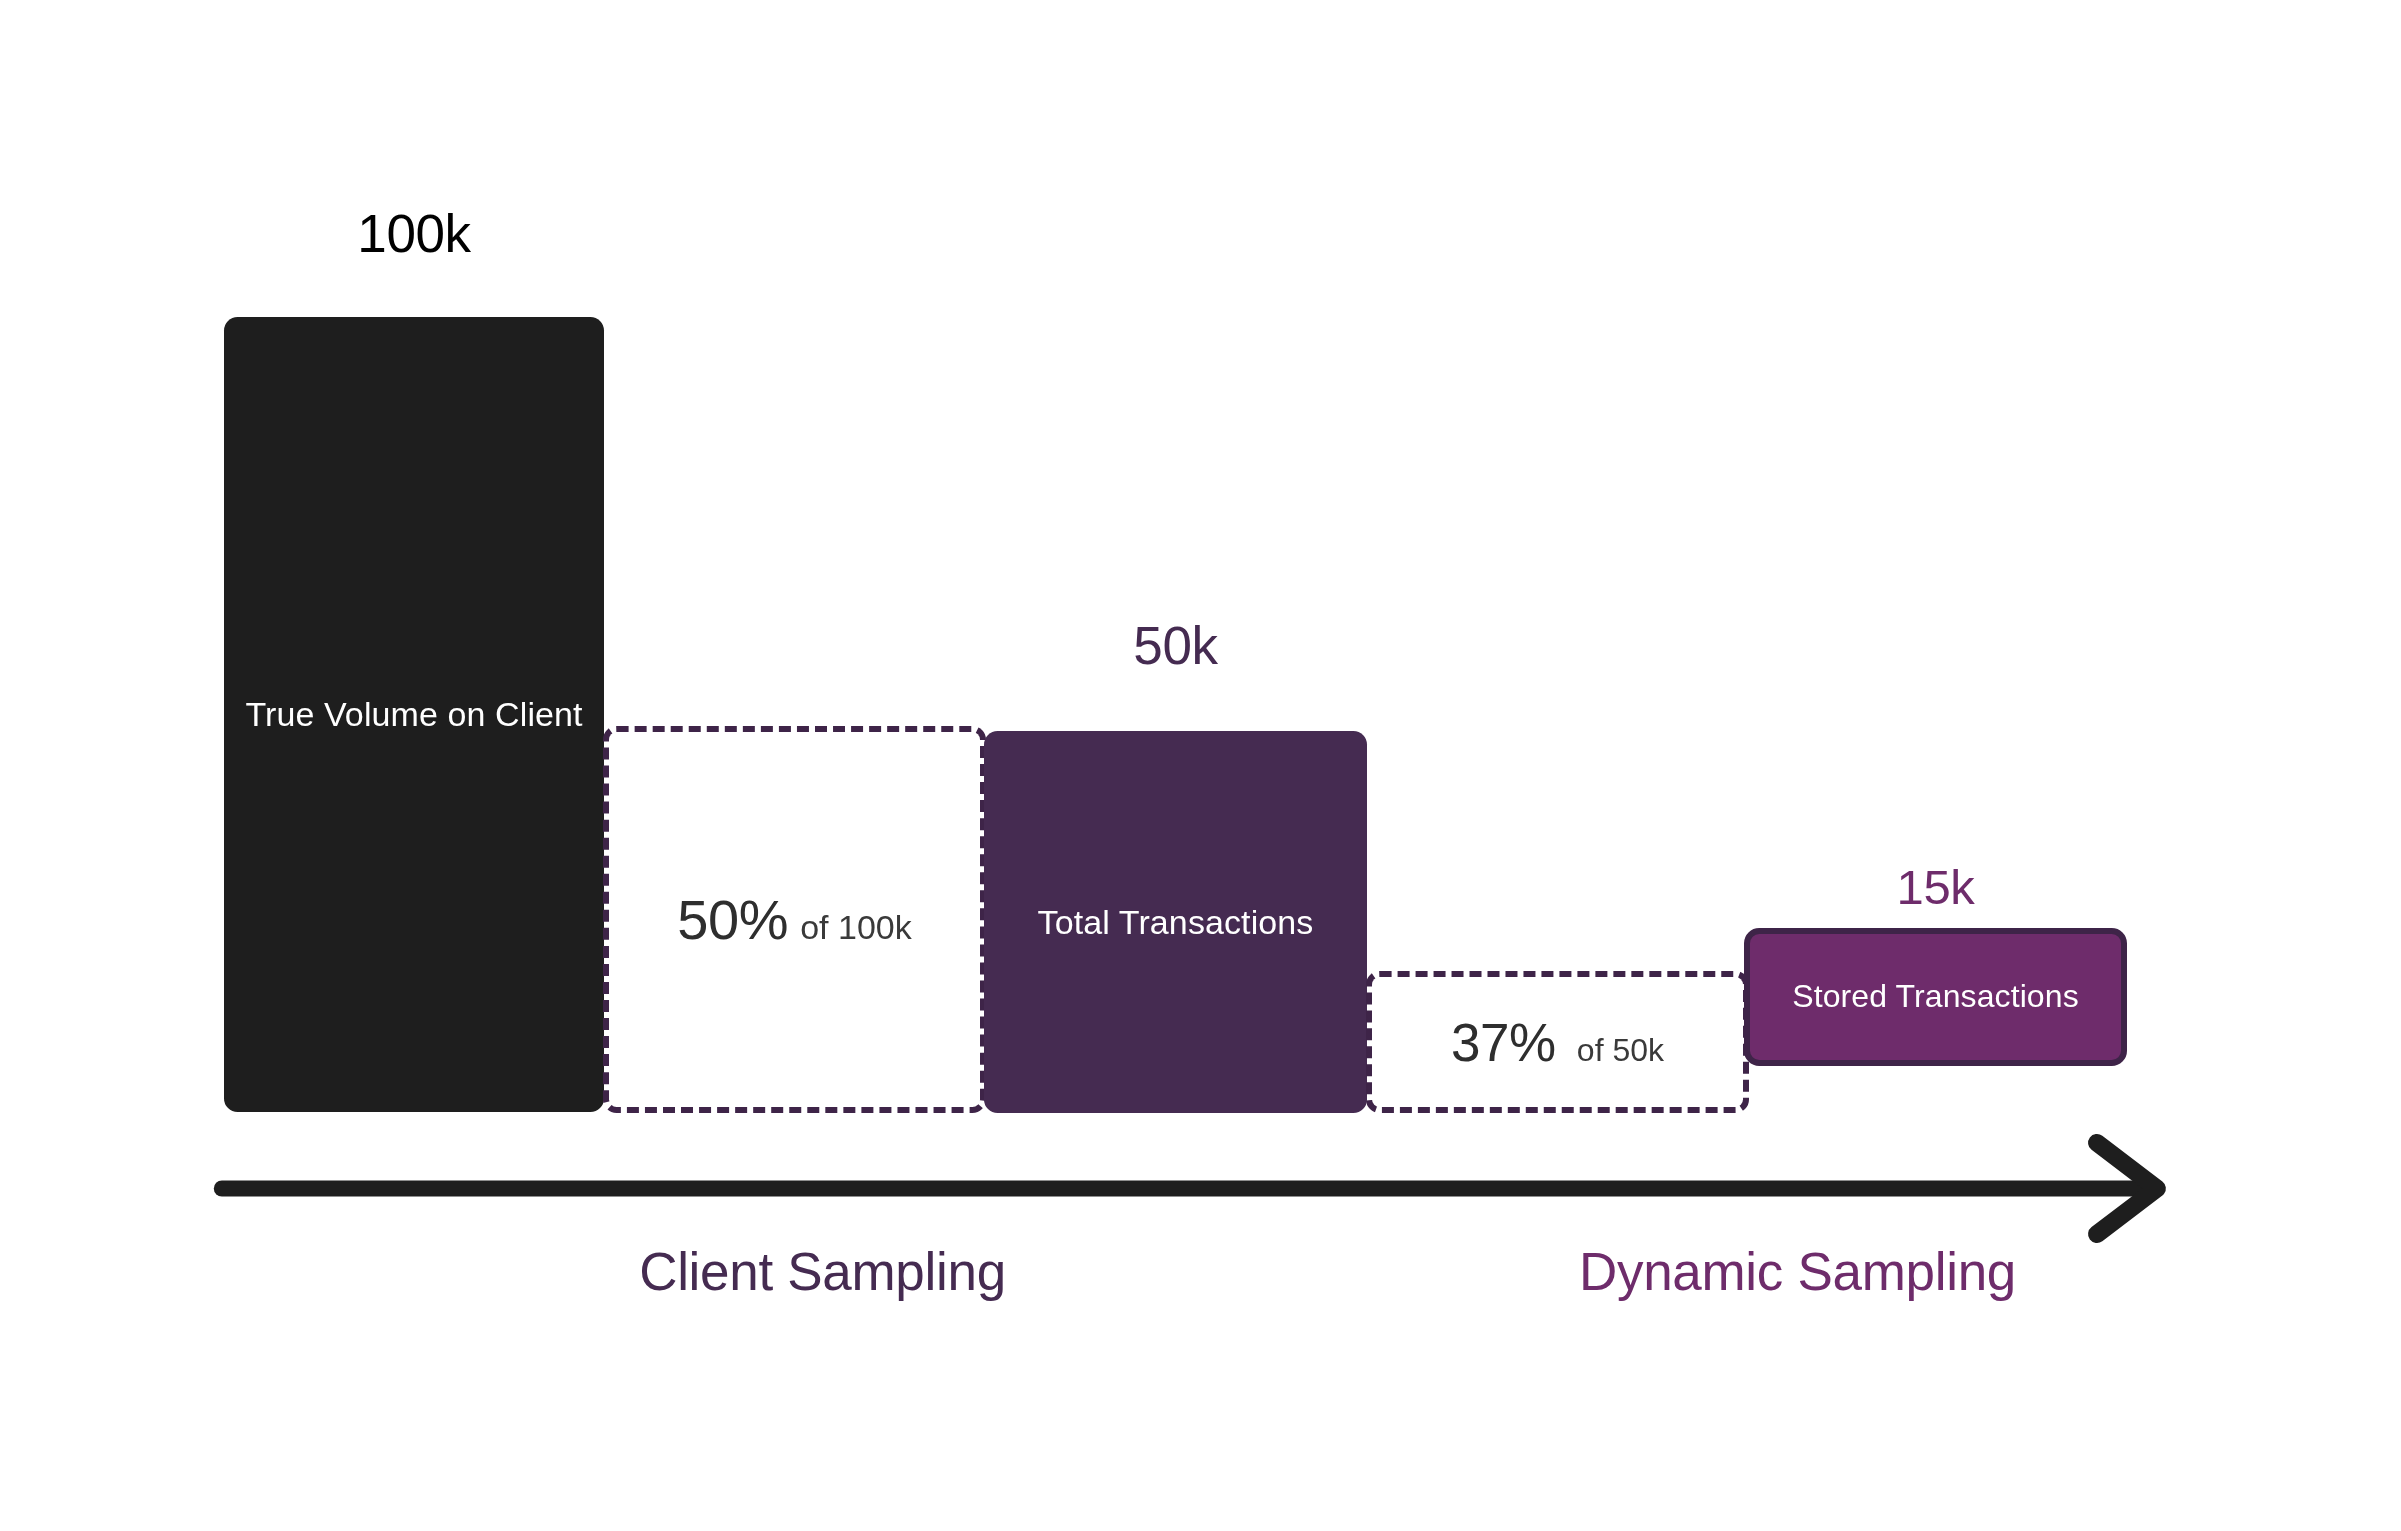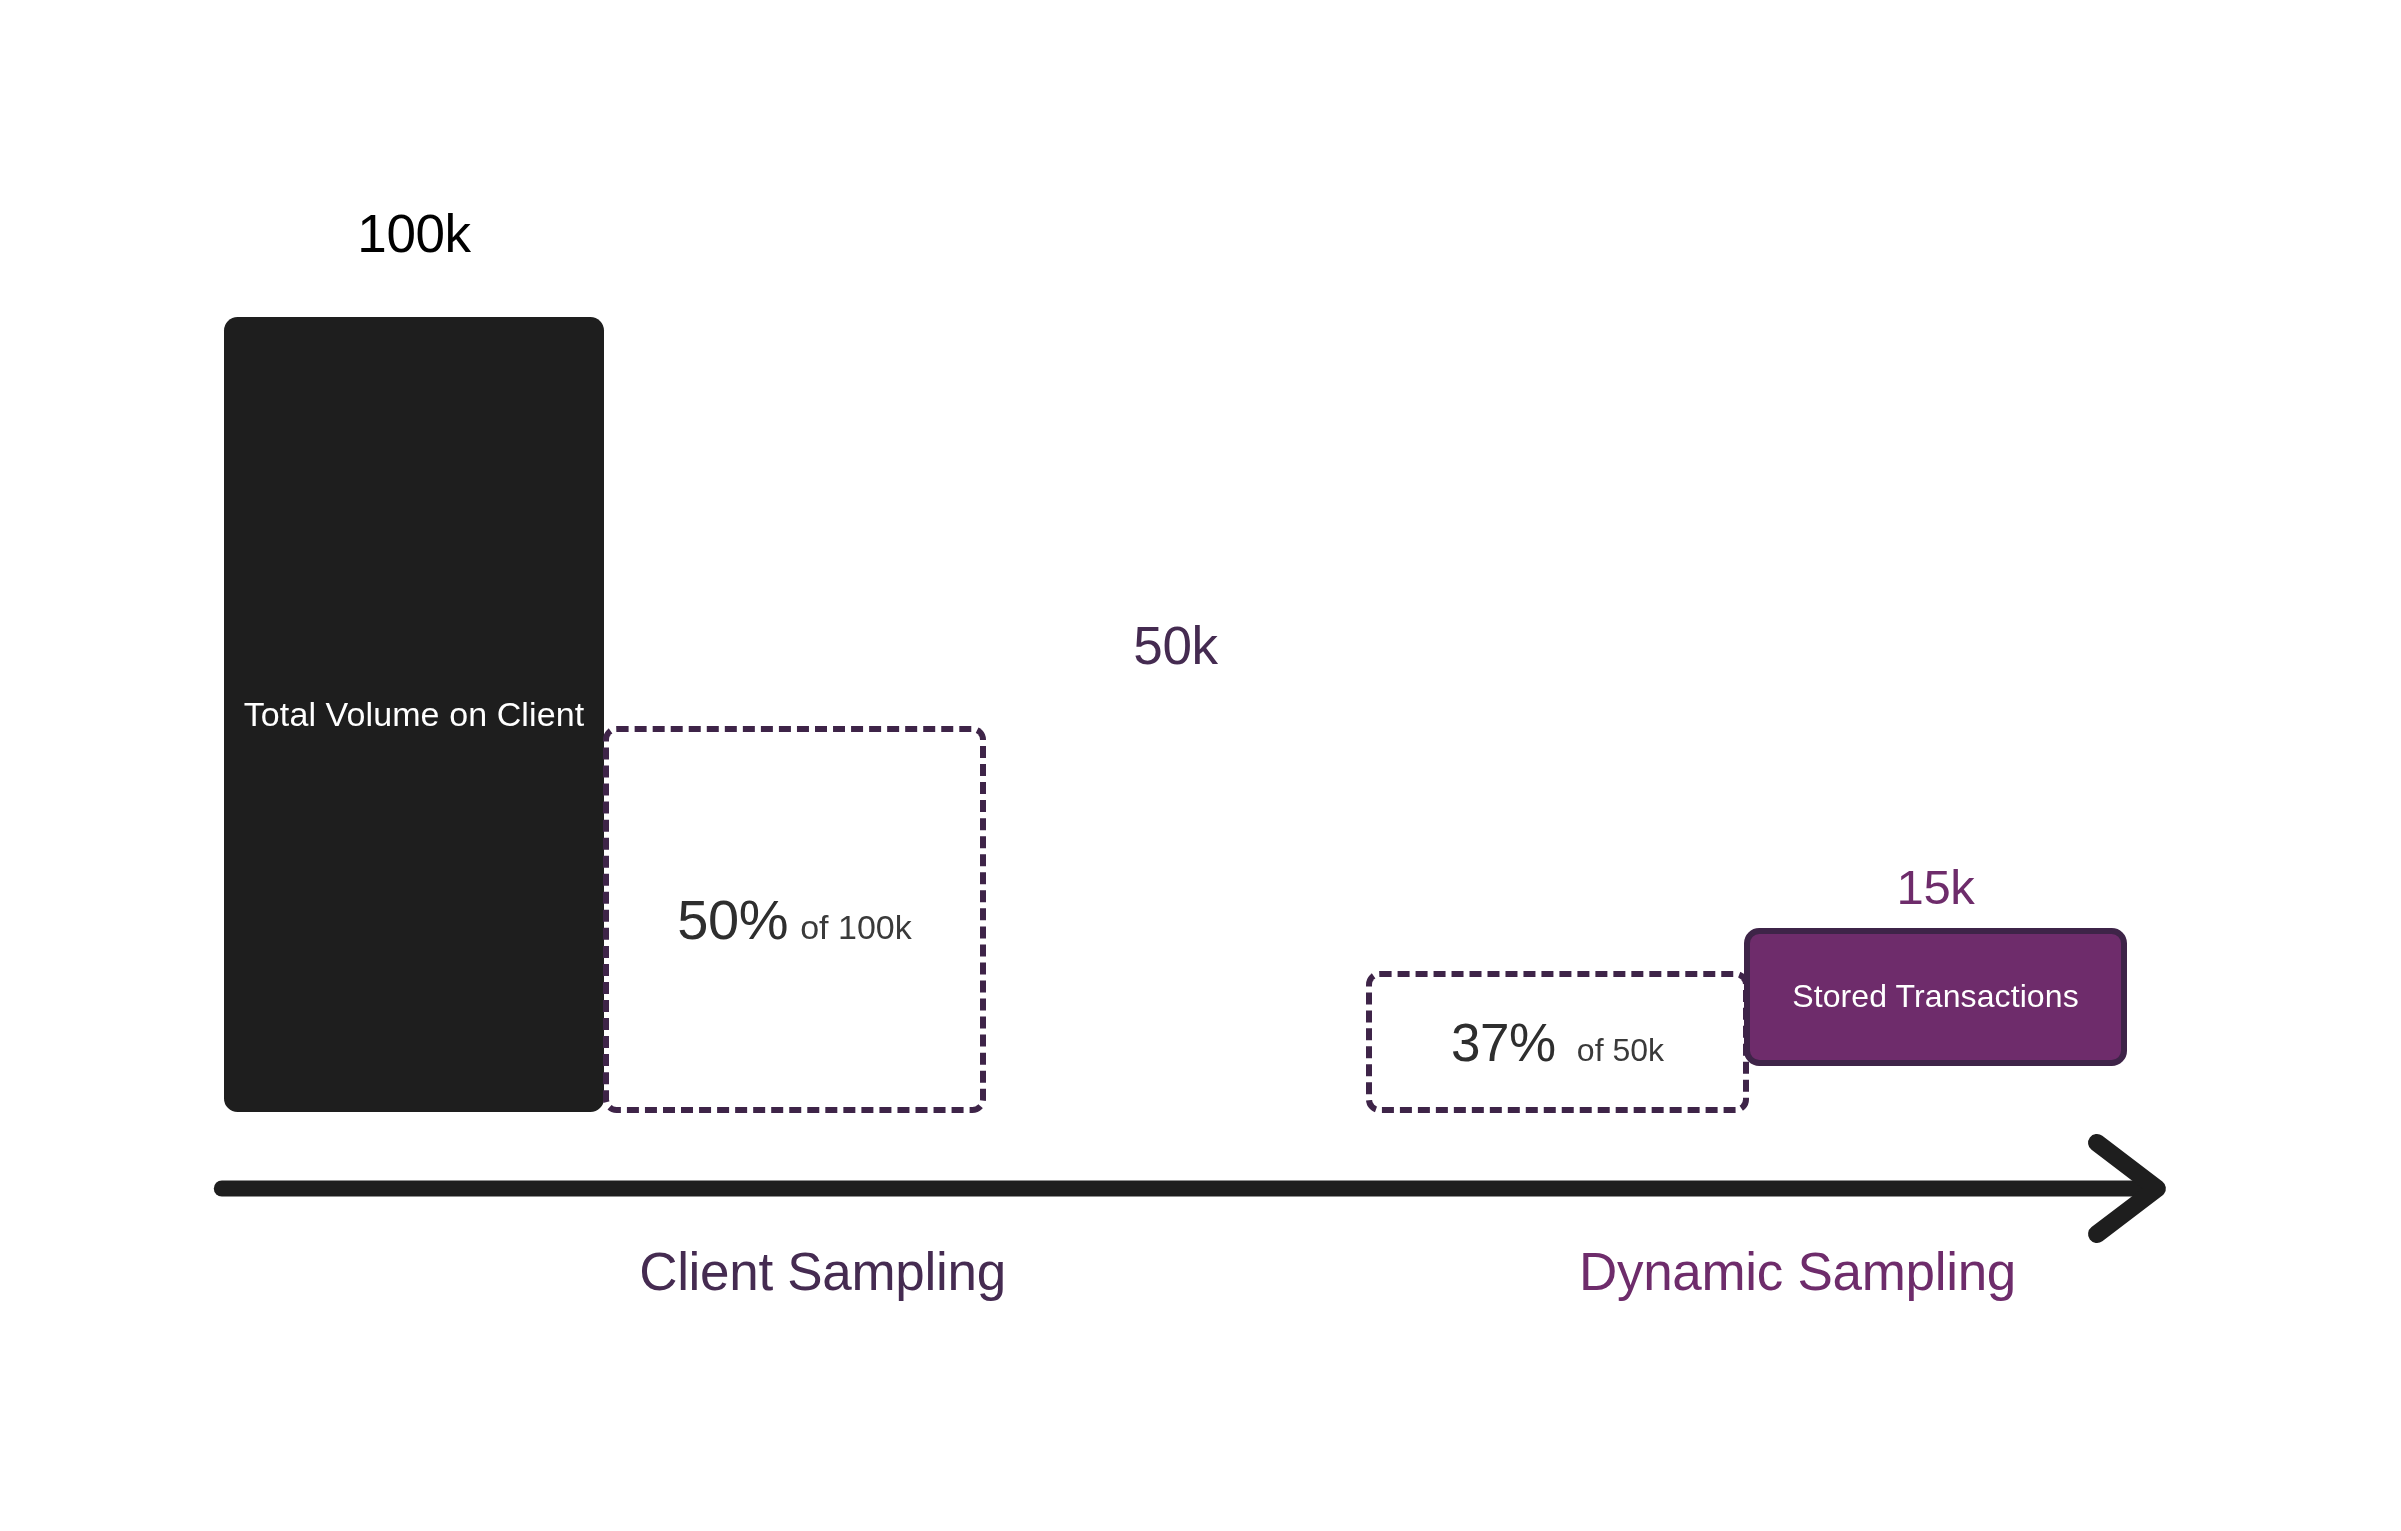--- a/index.html
+++ b/index.html
@@ -179,32 +179,35 @@
   }
 </style>
 </head>
 <body>
 
 <div id="stage">
 
   <div class="value-label" id="value-100k">100k</div>
 
   <div class="bar" id="bar-true-volume">
-    <span class="bar-label">Total Volume on Client</span>
+    <span class="bar-label">True Volume on Client</span>
   </div>
 
   <div class="dashed-box" id="dashed-client">
     <div class="pct-wrap">
       <span class="pct-big">50%</span>
       <span class="pct-small">of 100k</span>
     </div>
   </div>
 
   <div class="value-label" id="value-50k">50k</div>
 
+  <div class="bar" id="bar-total-transactions">
+    <span class="bar-label">Total Transactions</span>
+  </div>
 
   <div class="dashed-box" id="dashed-dynamic">
     <div class="pct-wrap">
       <span class="pct-big">37%</span>
       <span class="pct-small">of 50k</span>
     </div>
   </div>
 
   <div class="value-label" id="value-15k">15k</div>
 

